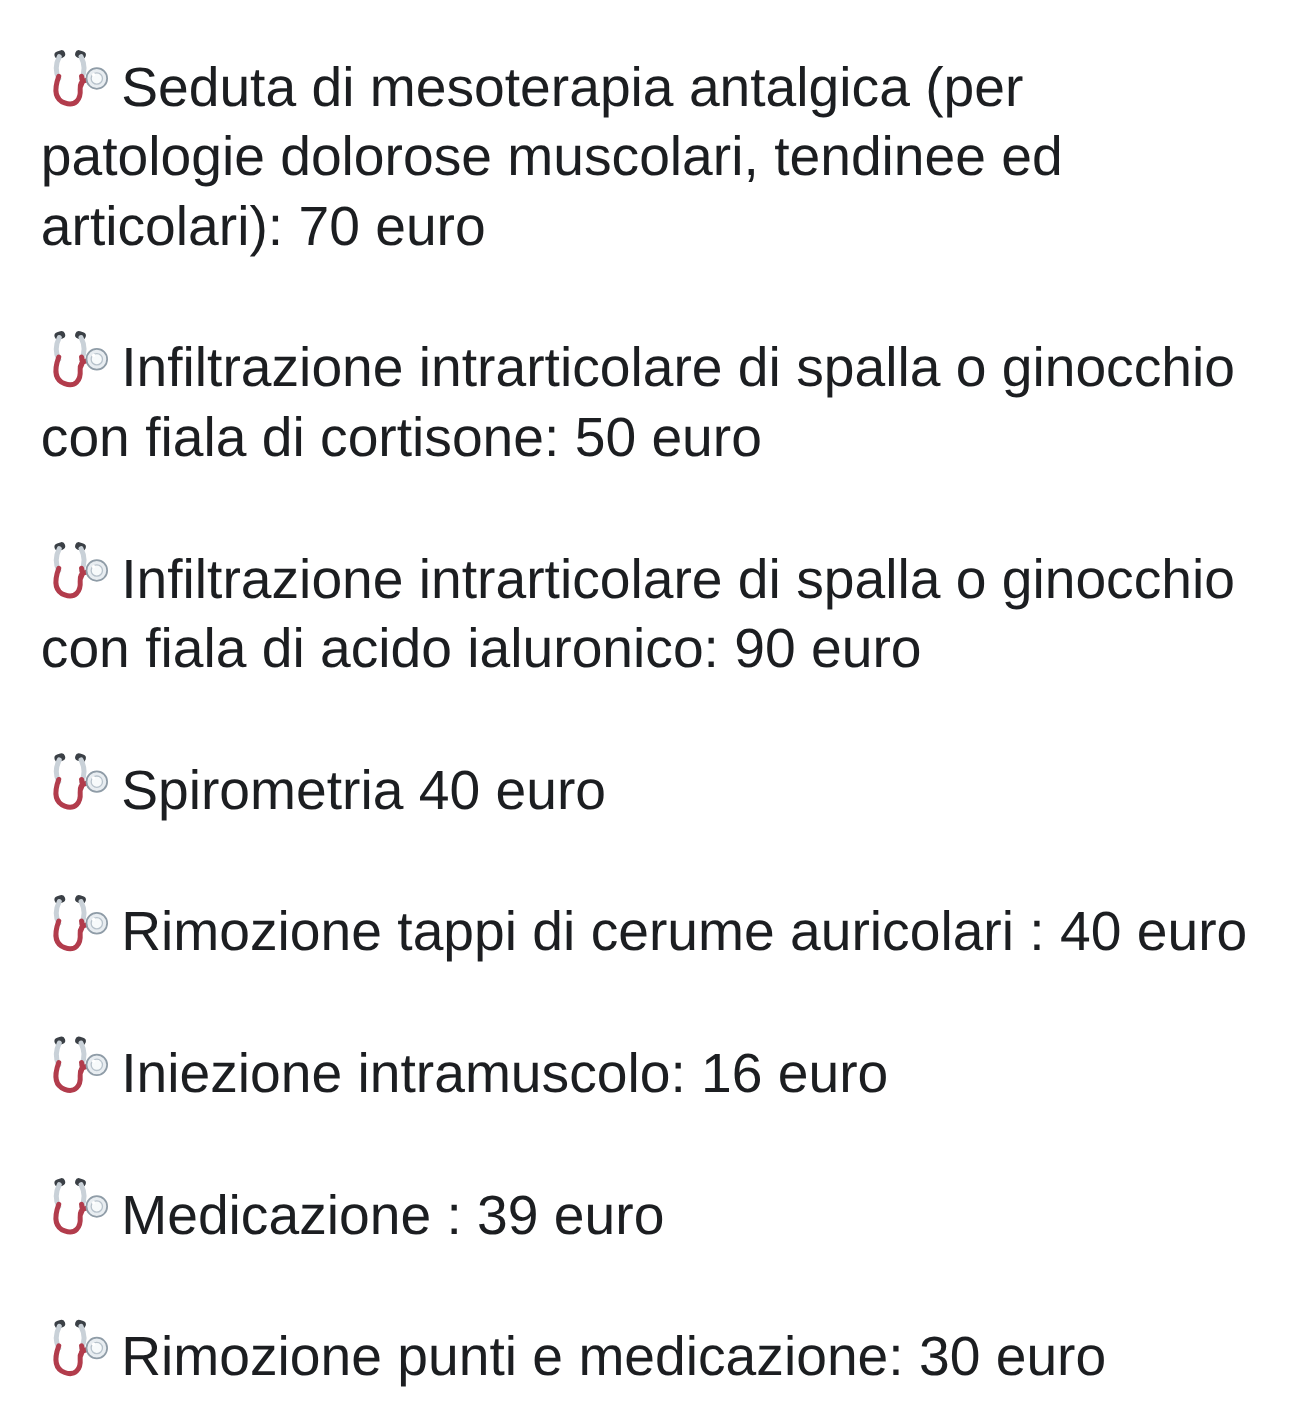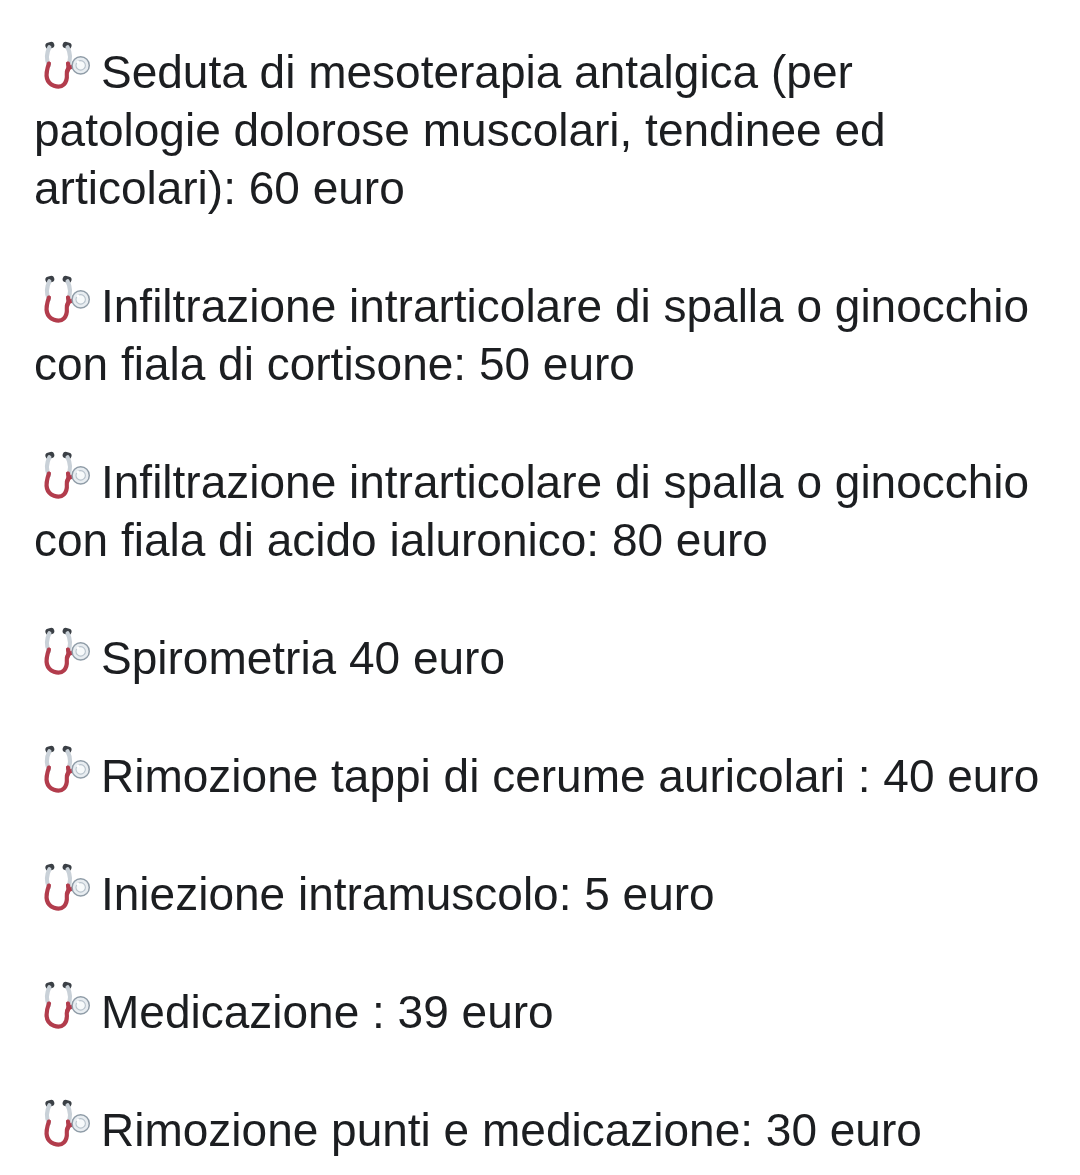--- a/index.html
+++ b/index.html
@@ -64,41 +64,41 @@
     <circle cx="51.5" cy="28" r="5.2" stroke-width="1.2" fill="#f7fafb"></circle>
     <circle cx="51.5" cy="28" r="5.2" fill="none" stroke-width="1.2" stroke="#b7c2cb"></circle>
     <circle cx="48.6" cy="24.6" r="1.6" fill="#ffffff"></circle>
   </symbol>
 </svg>
 
 <div class="service-list">
 
   <div class="item"><svg class="emoji">
         <use href="#steth-icon"></use>
-      </svg><span class="item-text">Seduta di mesoterapia antalgica (per patologie dolorose muscolari, tendinee ed articolari): 60 euro</span></div>
+      </svg><span class="item-text">Seduta di mesoterapia antalgica (per patologie dolorose muscolari, tendinee ed articolari): 70 euro</span></div>
 
   <div class="item"><svg class="emoji">
         <use href="#steth-icon"></use>
       </svg><span class="item-text">Infiltrazione intrarticolare di spalla o ginocchio con fiala di cortisone: 50 euro</span></div>
 
   <div class="item"><svg class="emoji">
         <use href="#steth-icon"></use>
-      </svg><span class="item-text">Infiltrazione intrarticolare di spalla o ginocchio con fiala di acido ialuronico: 80 euro</span></div>
+      </svg><span class="item-text">Infiltrazione intrarticolare di spalla o ginocchio con fiala di acido ialuronico: 90 euro</span></div>
 
   <div class="item"><svg class="emoji">
         <use href="#steth-icon"></use>
       </svg><span class="item-text">Spirometria 40 euro</span></div>
 
   <div class="item"><svg class="emoji">
         <use href="#steth-icon"></use>
       </svg><span class="item-text">Rimozione tappi di cerume auricolari : 40 euro</span></div>
 
   <div class="item"><svg class="emoji">
         <use href="#steth-icon"></use>
-      </svg><span class="item-text">Iniezione intramuscolo: 5 euro</span></div>
+      </svg><span class="item-text">Iniezione intramuscolo: 16 euro</span></div>
 
   <div class="item"><svg class="emoji">
         <use href="#steth-icon"></use>
       </svg><span class="item-text">Medicazione : 39 euro</span></div>
 
   <div class="item"><svg class="emoji">
         <use href="#steth-icon"></use>
       </svg><span class="item-text">Rimozione punti e medicazione: 30 euro</span></div>
 
 </div>

